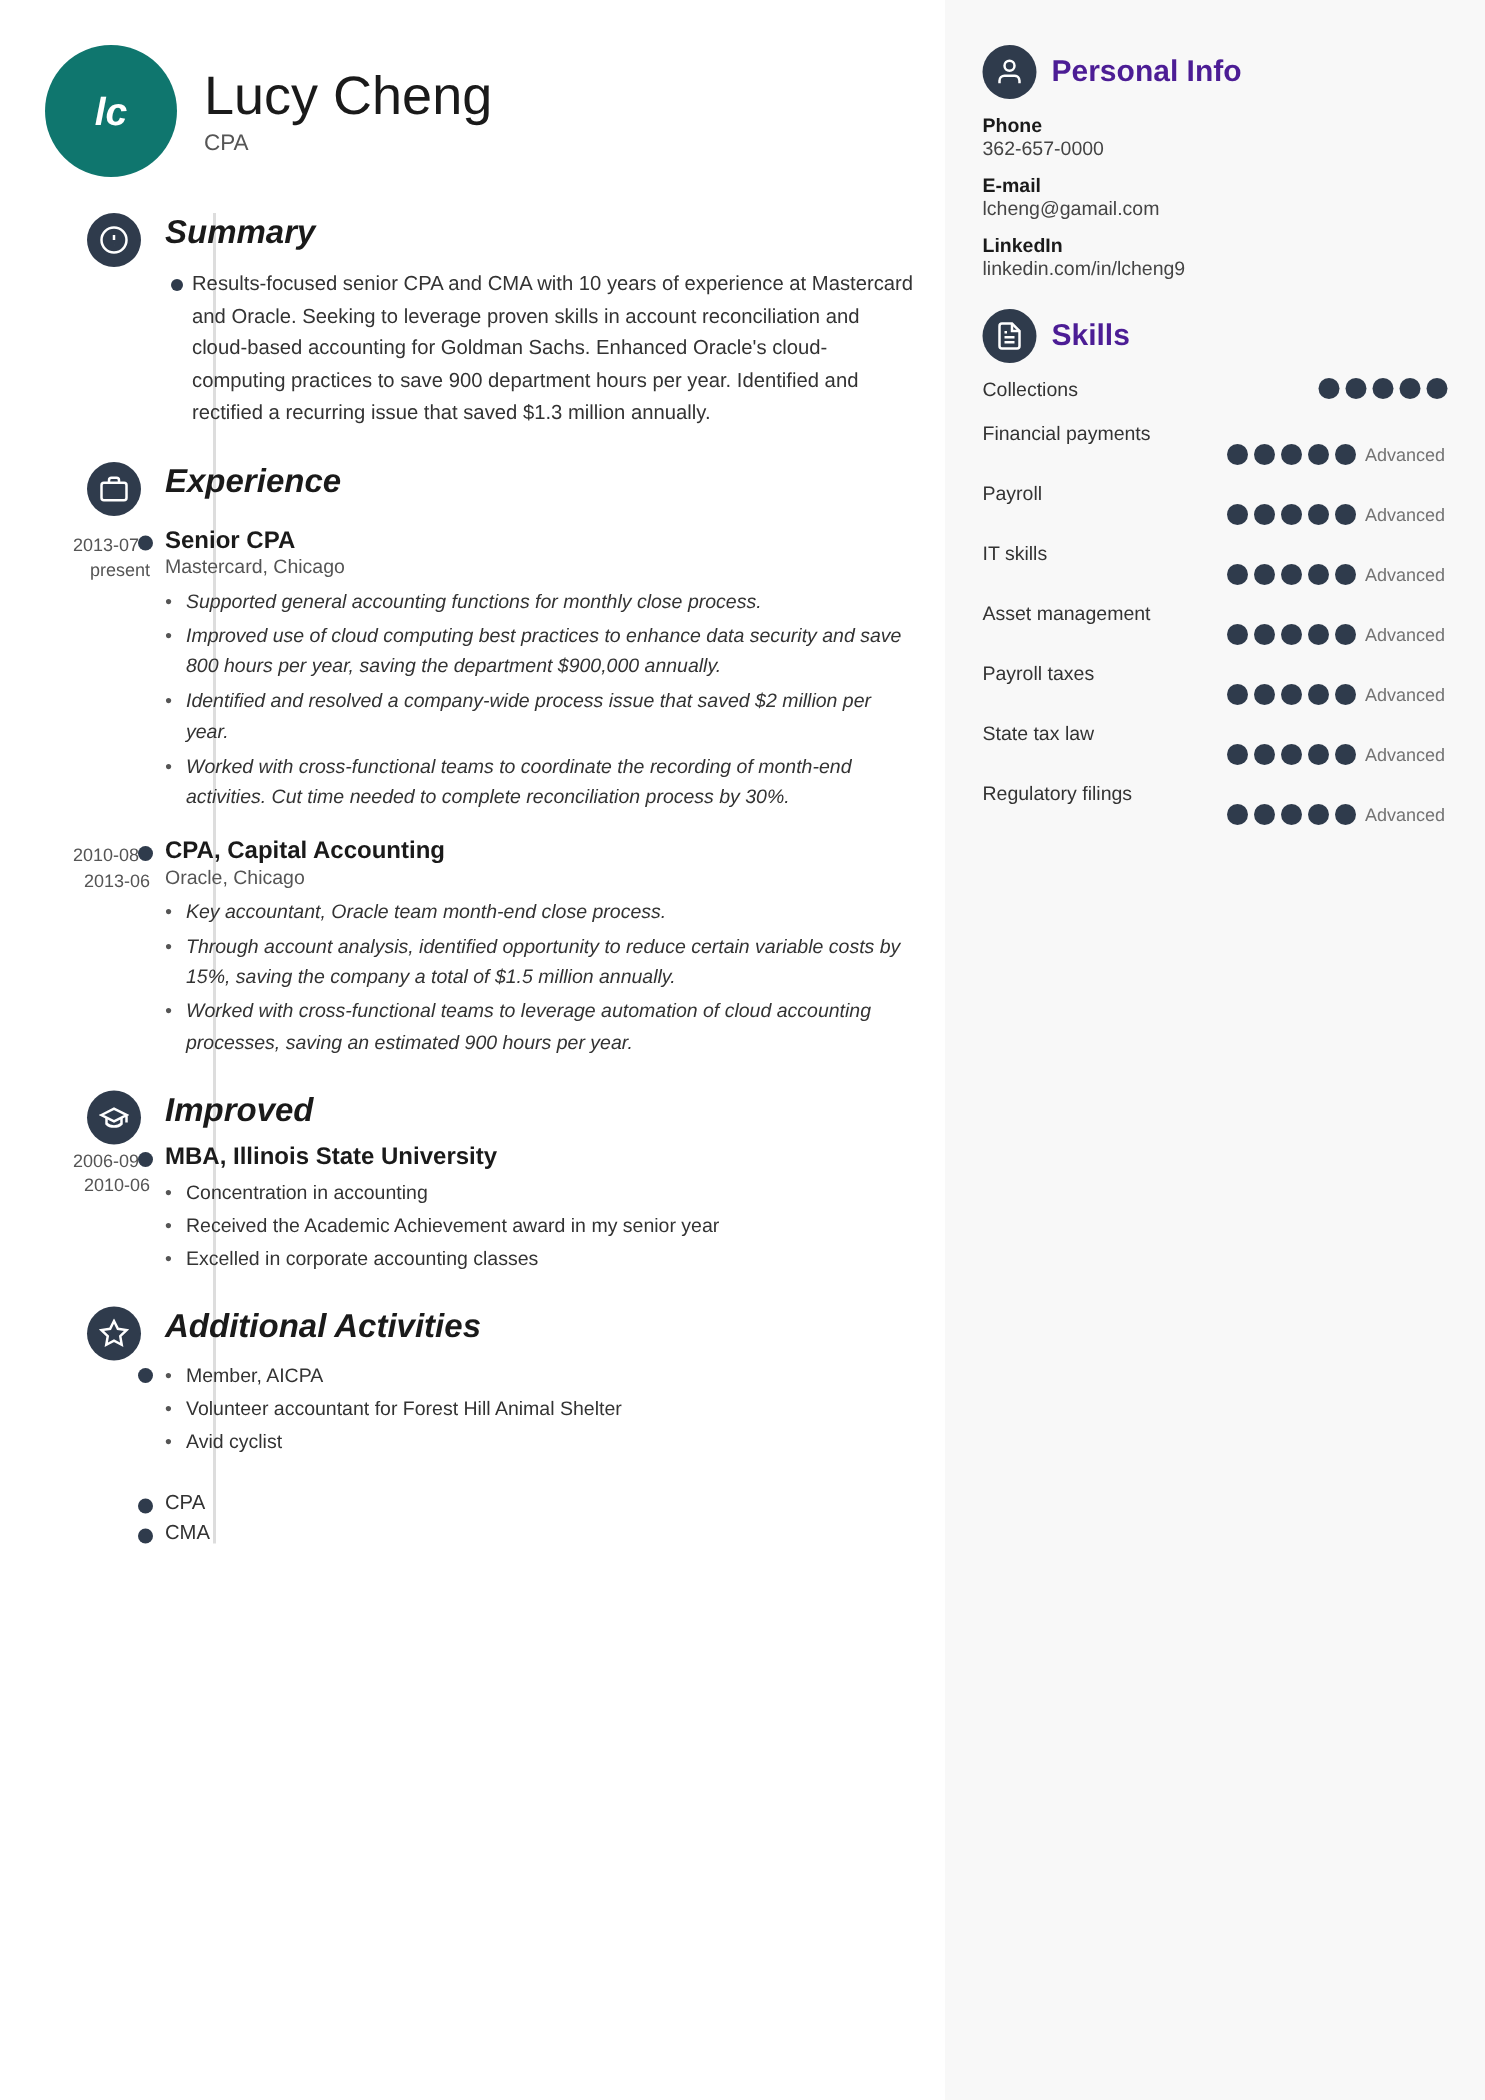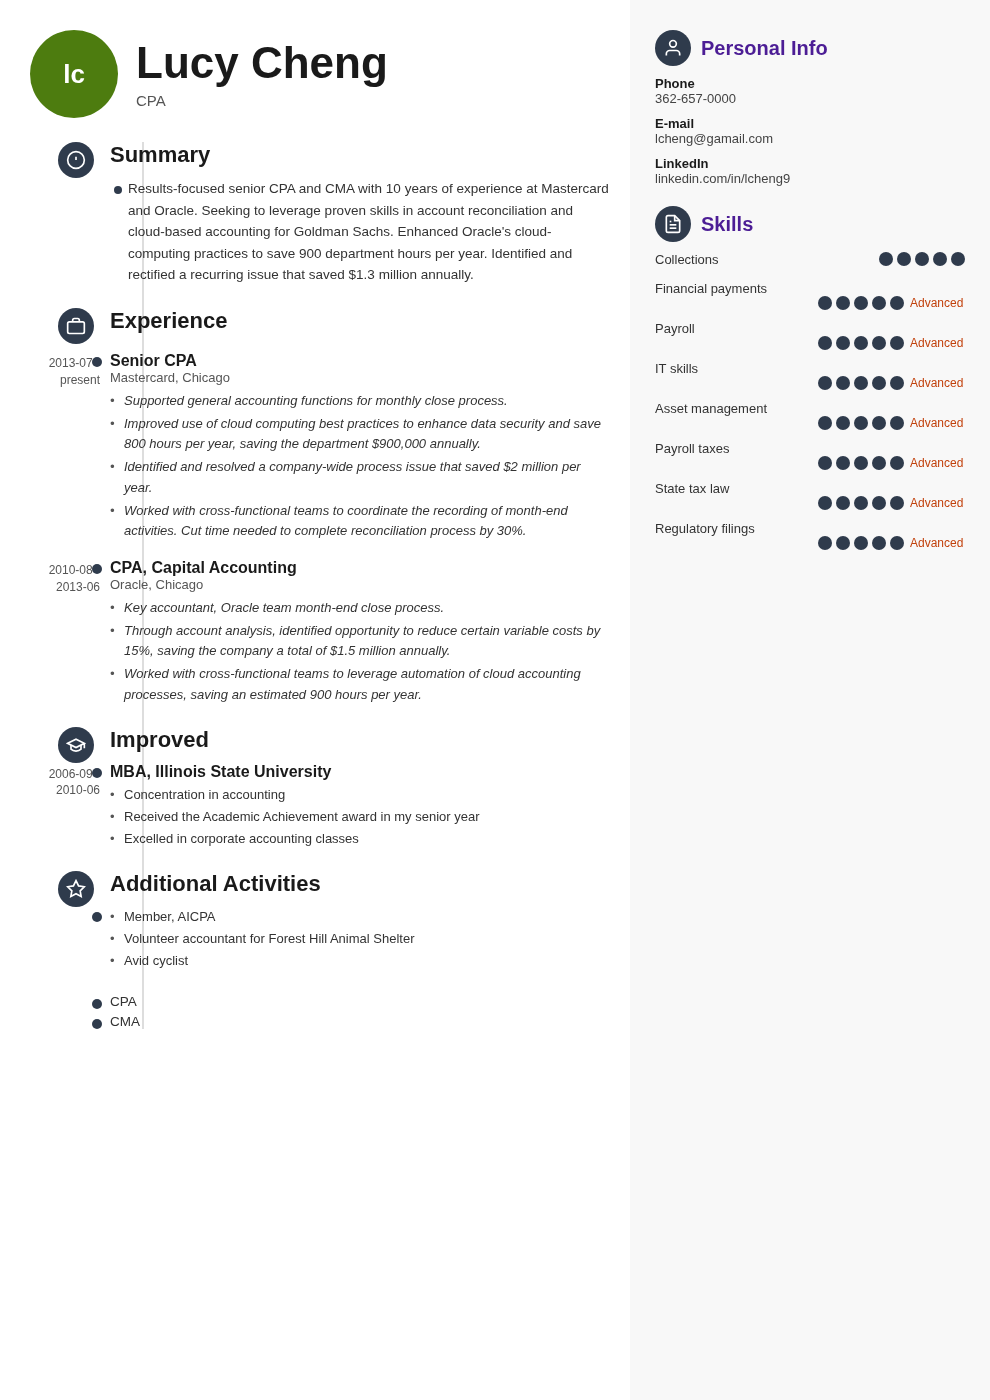--- a/index.html
+++ b/index.html
@@ -34,33 +34,34 @@
     
     .avatar-header {
       display: flex;
       align-items: center;
       margin-bottom: 24px;
     }
     .avatar-circle {
       width: 88px;
       height: 88px;
       border-radius: 50%;
-      background: #4d7c0f;
+      background: #0f766e;
       display: flex;
       align-items: center;
       justify-content: center;
       color: #fff;
       font-size: 26px;
+      font-style: italic;
       font-weight: bold;
       flex-shrink: 0;
       margin-right: 18px;
     }
     .name-title h1 {
-      font-size: 44px;
-      font-weight: bold;
+      font-size: 36px;
+      font-weight: normal;
       color: #1a1a1a;
       line-height: 1.1;
     }
     .name-title .job-title {
       font-size: 15px;
       color: #555;
       margin-top: 4px;
     }
 
     
@@ -80,20 +81,21 @@
     
     .section {
       margin-bottom: 22px;
       position: relative;
     }
     .section-header {
       display: flex;
       align-items: flex-start;
       margin-bottom: 10px;
       position: relative;
+      font-style: italic;
     }
     .section-icon {
       width: 36px;
       height: 36px;
       border-radius: 50%;
       background: #2f3b4c;
       display: flex;
       align-items: center;
       justify-content: center;
       color: #fff;
@@ -353,21 +355,21 @@
       margin-right: 0;
     }
     .dot {
       width: 14px;
       height: 14px;
       border-radius: 50%;
       background: #2f3b4c;
     }
     .skill-level {
       font-size: 12px;
-      color: #c2410c;
+      color: #737373;
       margin-left: 6px;
       min-width: 55px;
     }
     .skill-row {
       display: flex;
       justify-content: space-between;
       align-items: flex-start;
       margin-bottom: 6px;
     }
     .skill-right {

